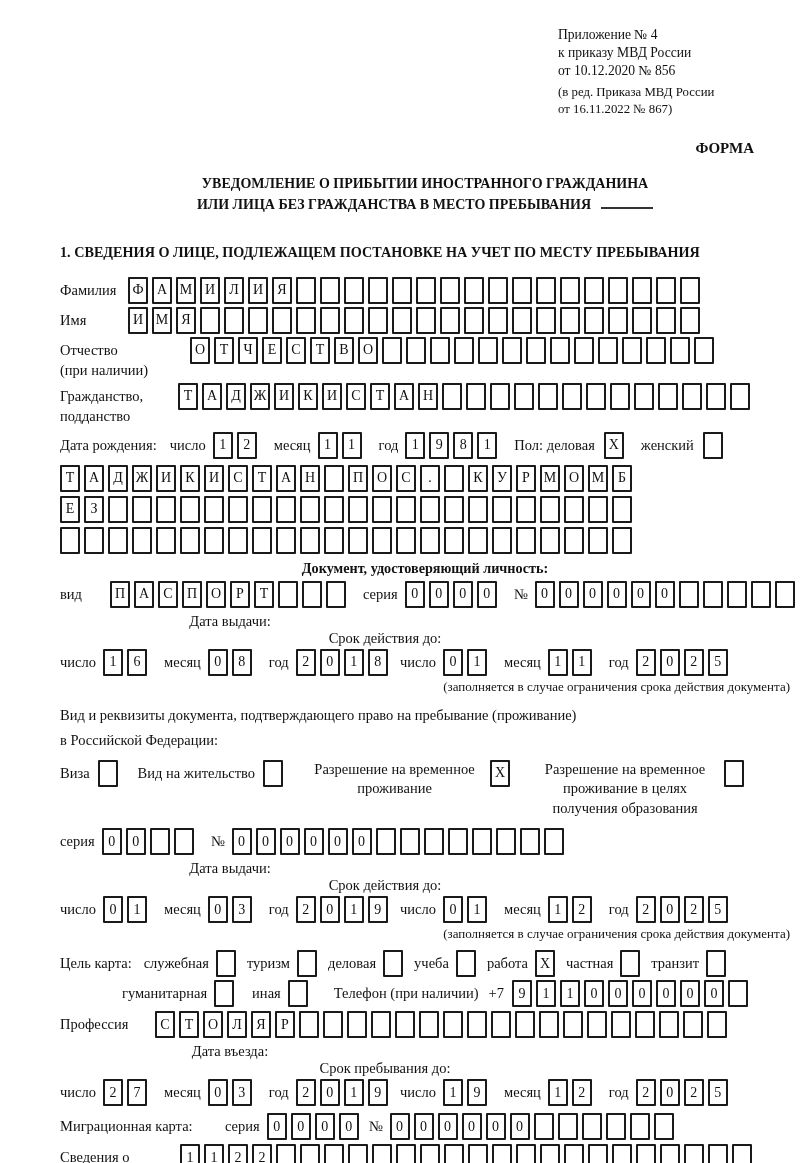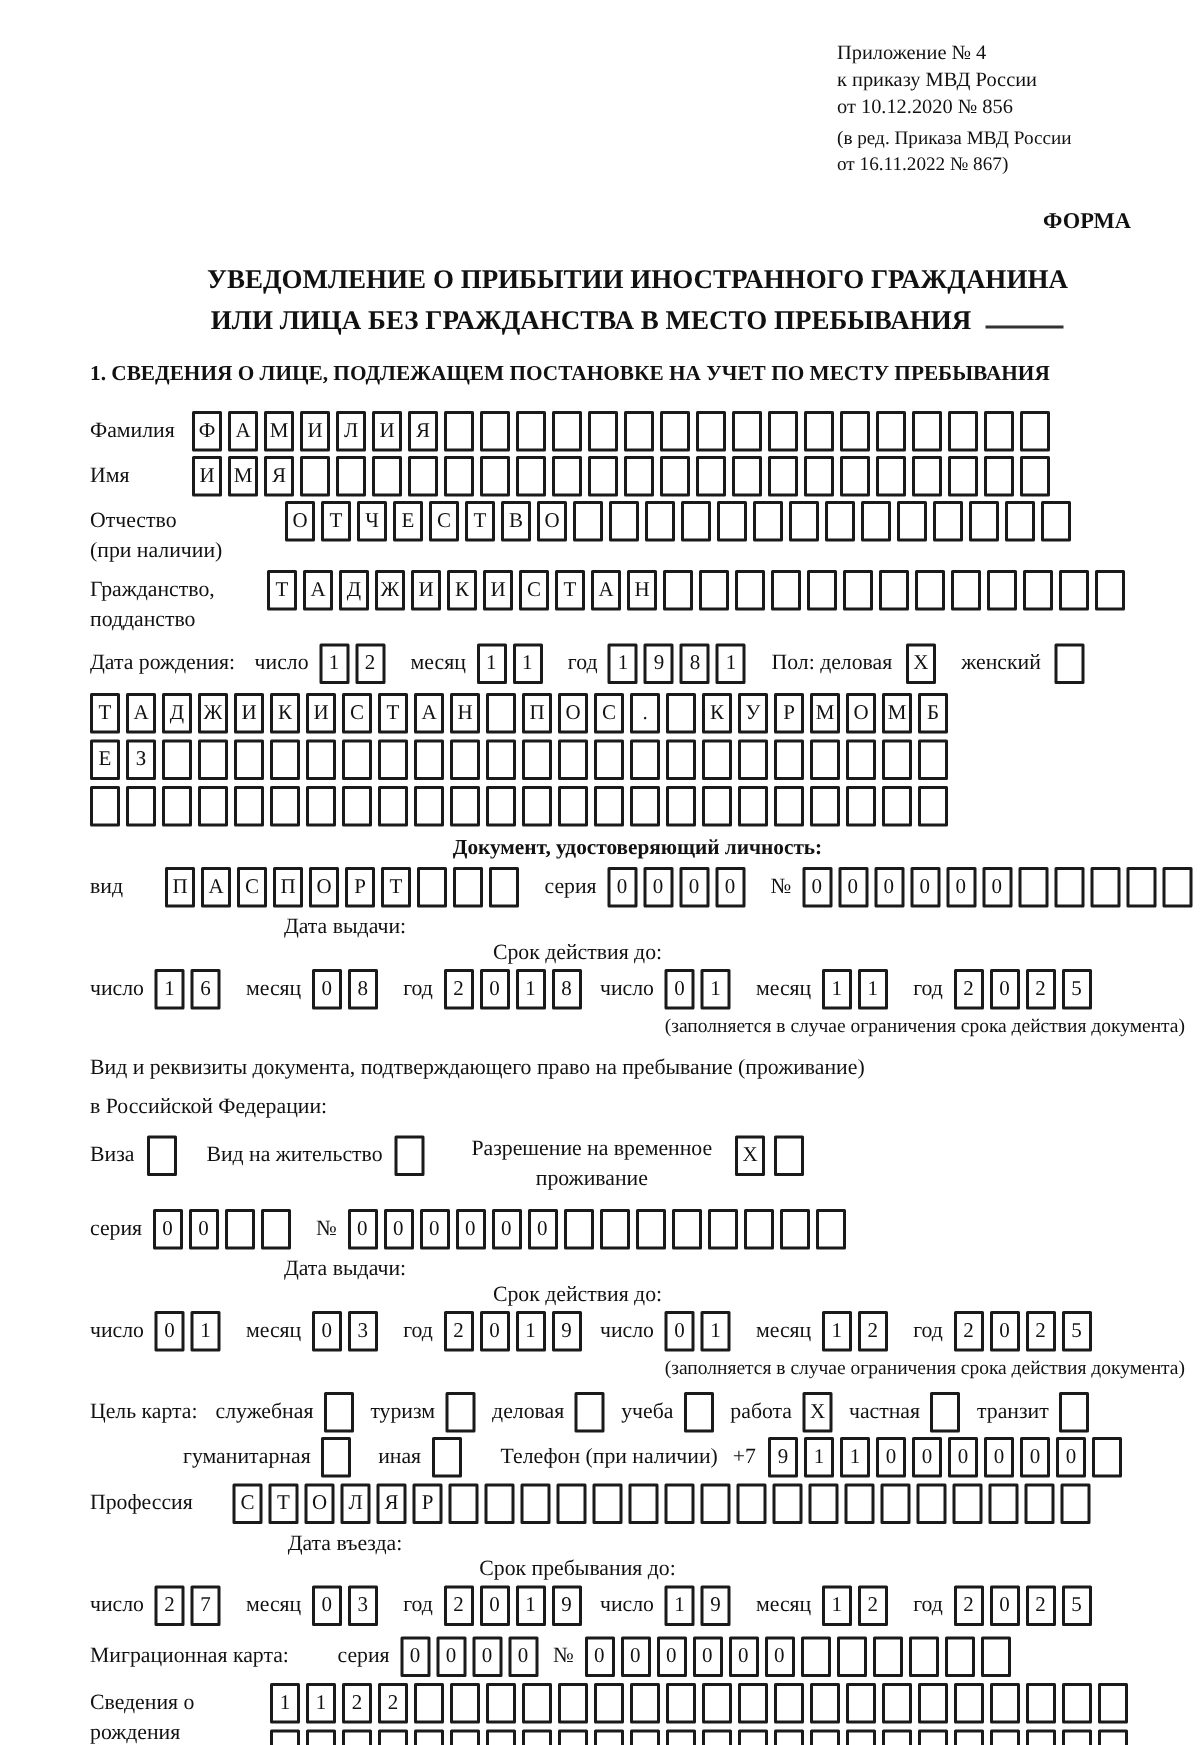--- a/index.html
+++ b/index.html
@@ -9,24 +9,24 @@
     font-family: "Liberation Serif", serif;
     color: #111; font-size: 14.5px;
   }
   .page { width: 800px; padding: 26px 10px 18px 60px; }
 
   
   .hdr { margin-left: auto; width: 232px; line-height: 1.32; font-size: 13.6px; }
   .hdr .rev { font-size: 12.8px; margin-top: 4px; }
   .forma { text-align: right; font-weight: bold; padding-right: 36px; margin-top: 22px; font-size: 15px; }
 
-  .title { text-align: center; font-weight: bold; font-size: 18px; margin-top: 16px; line-height: 1.55; }
+  .title { text-align: center; font-weight: bold; font-size: 14px; margin-top: 16px; line-height: 1.55; }
   .blank-line { display: inline-block; width: 52px; border-bottom: 2px solid #333; height: 13px; margin-left: 10px; }
 
-  .sec { font-weight: bold; font-size: 14.2px; margin-top: 13px; margin-bottom: 16px; }
+  .sec { font-weight: bold; font-size: 14.2px; margin-top: 28px; margin-bottom: 16px; }
 
   
   .row { display: flex; align-items: flex-start; margin-bottom: 3px; }
   .cells { display: flex; flex-wrap: nowrap; }
   .cell {
     flex: none; width: 20px; height: 27px; border: 2px solid #1a1a1a; border-radius: 1px;
     margin-right: 4px; display: inline-flex; align-items: center; justify-content: center;
     font-size: 14px; background: #fff;
   }
   .lbl { flex: none; line-height: 27px; }
@@ -405,20 +405,21 @@
 
   <div class="plain">Вид и реквизиты документа, подтверждающего право на пребывание (проживание)</div>
   <div class="plain">в Российской Федерации:</div>
   <div class="row opts">
     <span class="olbl">Виза</span>
     <span class="cell cb"></span>
     <span class="olbl gap16">Вид на жительство</span>
     <span class="cell cb"></span>
     <div class="olbl-multi w175 gap20">Разрешение на временное проживание</div>
     <span class="cell cb">X</span>
+    <div class="olbl-multi w182 gap20">Разрешение на временное проживание в целях получения образования</div>
     <span class="cell cb"></span>
   </div>
 
   <div class="row">
     <span class="dlbl0">серия</span>
     <span class="cells">
         <span class="cell">0</span>
         <span class="cell">0</span>
         <span class="cell"></span>
         <span class="cell"></span>

